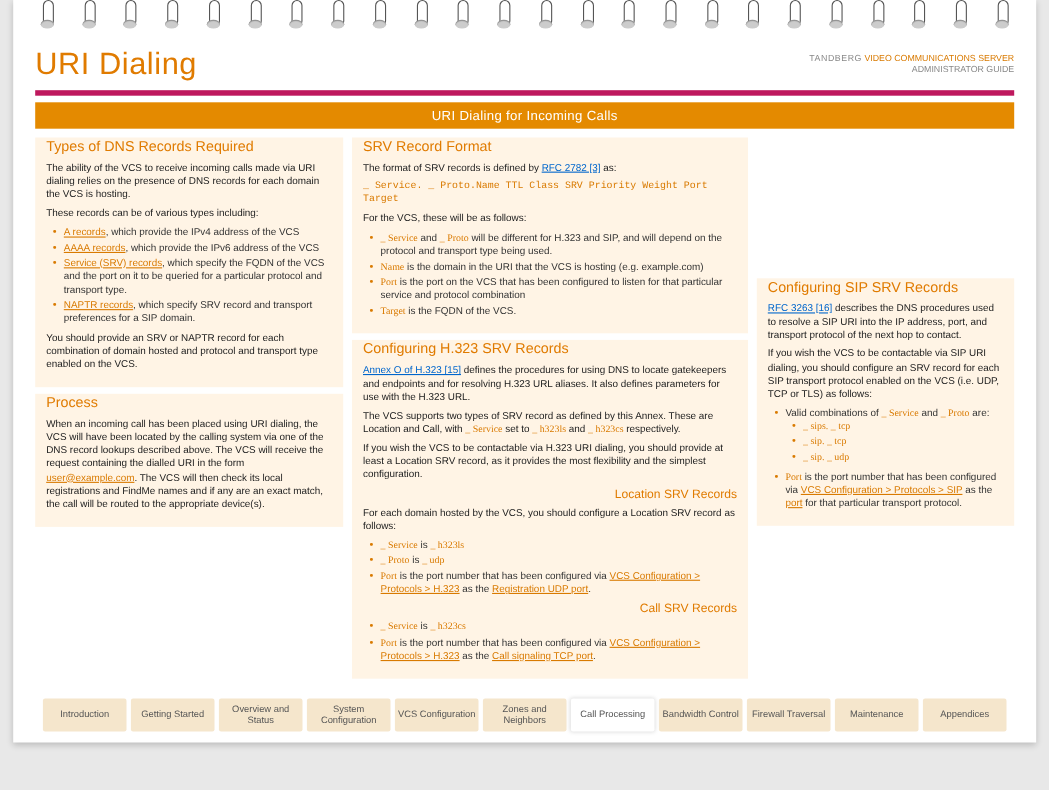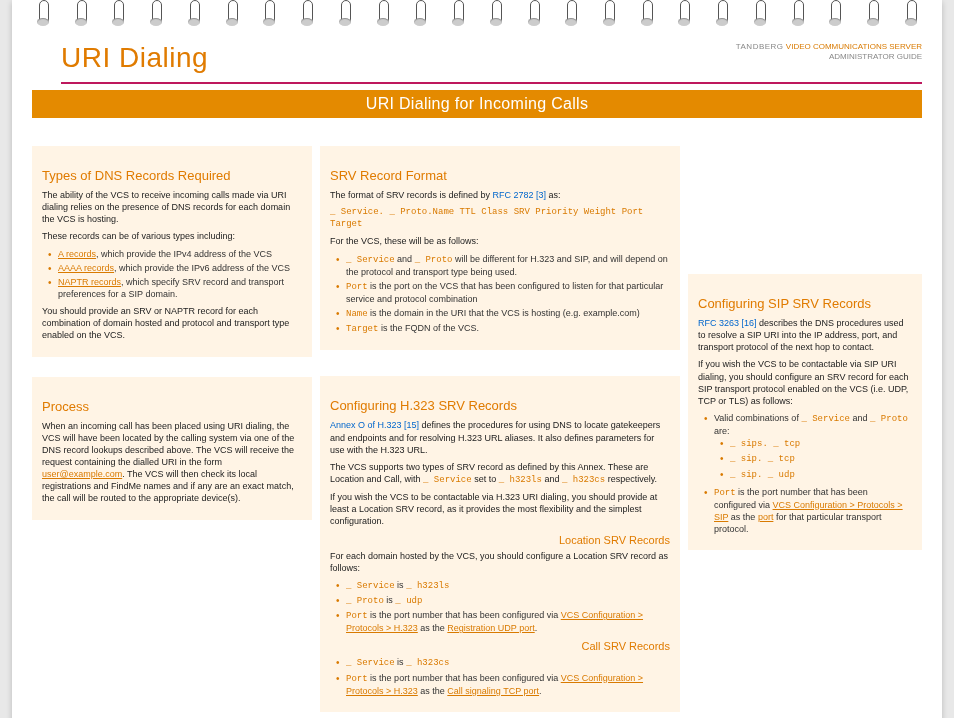--- a/index.html
+++ b/index.html
@@ -3,42 +3,42 @@
 <meta charset="utf-8">
 <style>
   * { box-sizing: border-box; margin: 0; padding: 0; }
   body { background: #e8e8e8; font-family: Arial, Helvetica, sans-serif; font-size: 10px; color: #333; width: 954px; height: 718px; overflow: hidden; position: relative; }
   .page { background: #fff; margin: 0 12px; box-shadow: 0 2px 6px rgba(0,0,0,.2); position: relative; }
   .binding { height: 38px; display: flex; justify-content: space-between; padding: 0 24px; align-items: flex-start; }
   .ring { width: 14px; height: 28px; position: relative; }
   .ring::before { content:""; position:absolute; top:0; left:3px; width:8px; height:22px; border:1.5px solid #555; border-radius: 6px; background:#fff; }
   .ring::after { content:""; position:absolute; top:18px; left:1px; width:12px; height:8px; background:#ccc; border-radius:50%; box-shadow: inset 0 1px 1px rgba(0,0,0,.3);}
   .content { padding: 4px 20px 6px 20px; }
-  .header-row { display:flex; justify-content: space-between; align-items: flex-start; border-bottom:2px solid #be185d; padding-bottom:8px; margin-bottom:6px;margin-left:29px;}
+  .header-row { display:flex; justify-content: space-between; align-items: center; border-bottom:5px solid #be185d; padding-bottom:8px; margin-bottom:6px;}
   h1.title { font-size: 28px; font-weight: 300; color: #e07b00; letter-spacing:.5px;}
   .hdr-right { text-align:right; font-size:8px; color:#888; line-height:1.3;}
   .hdr-right .brand { letter-spacing:.5px;}
   .hdr-right .prod { color:#d97a00;}
-  .bar { background:#e89c3a; background: #e48a00; color:#fff; text-align:center; font-size:16px; padding:5px 0; margin-bottom:8px; letter-spacing:.3px;}
+  .bar { background:#e89c3a; background: #e48a00; color:#fff; text-align:center; font-size:12px; padding:5px 0; margin-bottom:8px; letter-spacing:.3px;}
   .cols { display:flex; gap:8px; }
   .col { }
   .col.c1 { width: 280px; flex:0 0 280px; }
   .col.c2 { width: 360px; flex:0 0 360px; }
   .col.c3 { flex:1; }
-  .box { background:#fff4e5; padding:22px 10px 10px 10px; margin-bottom:6px;margin-top:20px; }
+  .box { background:#fff4e5; padding:0 10px 10px 10px; margin-bottom:6px; }
   .sect-title { color:#e07b00; font-size:13px; font-weight:400; margin-bottom:6px;}
   .sub-title { color:#e07b00; font-size:11px; font-weight:400; margin:6px 0 4px 0;text-align:right;}
   p { font-size:9px; line-height:1.35; margin-bottom:5px; color:#222;}
   ul { list-style:none; padding-left:10px; margin-bottom:5px;}
   ul li { font-size:9px; line-height:1.35; position:relative; padding-left:6px; margin-bottom:2px;}
   ul li::before { content:"•"; position:absolute; left:-4px; color:#d97a00; font-size:10px;}
   ul ul li::before { color:#d97a00;}
   .orange { color:#d97a00;text-decoration:underline;}
-  .link { color:#0066cc; cursor:pointer;}
-  .mono { font-family: Liberation Mono, monospace; color:#d97a00; font-size:9px;}
+  .link { color:#0066cc; text-decoration: underline; cursor:pointer;}
+  .mono { font-family: Liberation Serif, serif; color:#d97a00; font-size:9px;}
   .mono-blk { font-family:Liberation Mono, monospace; color:#d97a00; font-size:9px;}
   .navtabs { display:flex; justify-content:center; gap:4px; padding: 6px 20px 10px 20px;}
   .tab { background:#f5e6cc; border-radius:2px; width:76px; height:30px; display:flex; align-items:center; justify-content:center; text-align:center; font-size:8.5px; color:#555; line-height:1.1; cursor:pointer; padding:0 2px;}
   .tab.active { background:#fff; box-shadow: 0 0 4px rgba(0,0,0,.15);}
   .mid-split { display:flex; gap:8px; }
 </style>
 </head>
 <body>
 
 <div class="page">
@@ -83,40 +83,41 @@
     <div class="cols">
 
       <div class="col c1">
         <div class="box">
           <div class="sect-title">Types of DNS Records Required</div>
           <p>The ability of the VCS to receive incoming calls made via URI dialing relies on the presence of DNS records for each domain the VCS is hosting.</p>
           <p>These records can be of various types including:</p>
           <ul>
             <li><span class="orange">A records</span><span>, which provide the IPv4 address of the VCS</span></li>
             <li><span class="orange">AAAA records</span><span>, which provide the IPv6 address of the VCS</span></li>
+            <li><span class="orange">Service (SRV) records</span><span>, which specify the FQDN of the VCS and the port on it to be queried for a particular protocol and transport type.</span></li>
             <li><span class="orange">NAPTR records</span><span>, which specify SRV record and transport preferences for a SIP domain.</span></li>
           </ul>
           <p>You should provide an SRV or NAPTR record for each combination of domain hosted and protocol and transport type enabled on the VCS.</p>
         </div>
         <div class="box">
           <div class="sect-title">Process</div>
           <p><span>When an incoming call has been placed using URI dialing, the VCS will have been located by the calling system via one of the DNS record lookups described above.  The VCS will receive the request containing the dialled URI in the form </span><span class="orange">user@example.com</span><span>.  The VCS will then check its local registrations and FindMe names and if any are an exact match, the call will be routed to the appropriate device(s).</span></p>
         </div>
       </div>
 
       <div class="col c2">
         <div class="box">
           <div class="sect-title">SRV Record Format</div>
           <p><span>The format of SRV records is defined by </span><span class="link">RFC 2782 [3]</span><span> as:</span></p>
           <p class="mono-blk">_ Service. _ Proto.Name TTL Class SRV Priority Weight Port Target</p>
           <p>For the VCS, these will be as follows:</p>
           <ul>
             <li><span class="mono">_ Service</span><span> and </span><span class="mono">_ Proto</span><span> will be different for H.323 and SIP, and will depend on the protocol and transport type being used.</span></li>
+            <li><span class="mono">Name</span><span> is the domain in the URI that the VCS is hosting (e.g. example.com)</span></li>
             <li><span class="mono">Port</span><span> is the port on the VCS that has been configured to listen for that particular service and protocol combination</span></li>
-            <li><span class="mono">Name</span><span> is the domain in the URI that the VCS is hosting (e.g. example.com)</span></li>
             <li><span class="mono">Target</span><span> is the FQDN of the VCS.</span></li>
           </ul>
         </div>
 
         <div class="mid-split">
           <div class="box" style="flex:1">
             <div class="sect-title">Configuring H.323 SRV Records</div>
             <p><span class="link">Annex O of H.323 [15]</span><span> defines the procedures for using DNS to locate gatekeepers and endpoints and for resolving H.323 URL aliases. It also defines parameters for use with the H.323 URL.</span></p>
             <p><span>The VCS supports two types of SRV record as defined by this Annex.  These are Location and Call, with </span><span class="mono">_ Service</span><span> set to </span><span class="mono">_ h323ls</span><span> and </span><span class="mono">_ h323cs</span><span> respectively.</span></p>
             <p>If you wish the VCS to be contactable via H.323 URI dialing, you should provide at least a Location SRV record, as it provides the most flexibility and the simplest configuration.</p>

